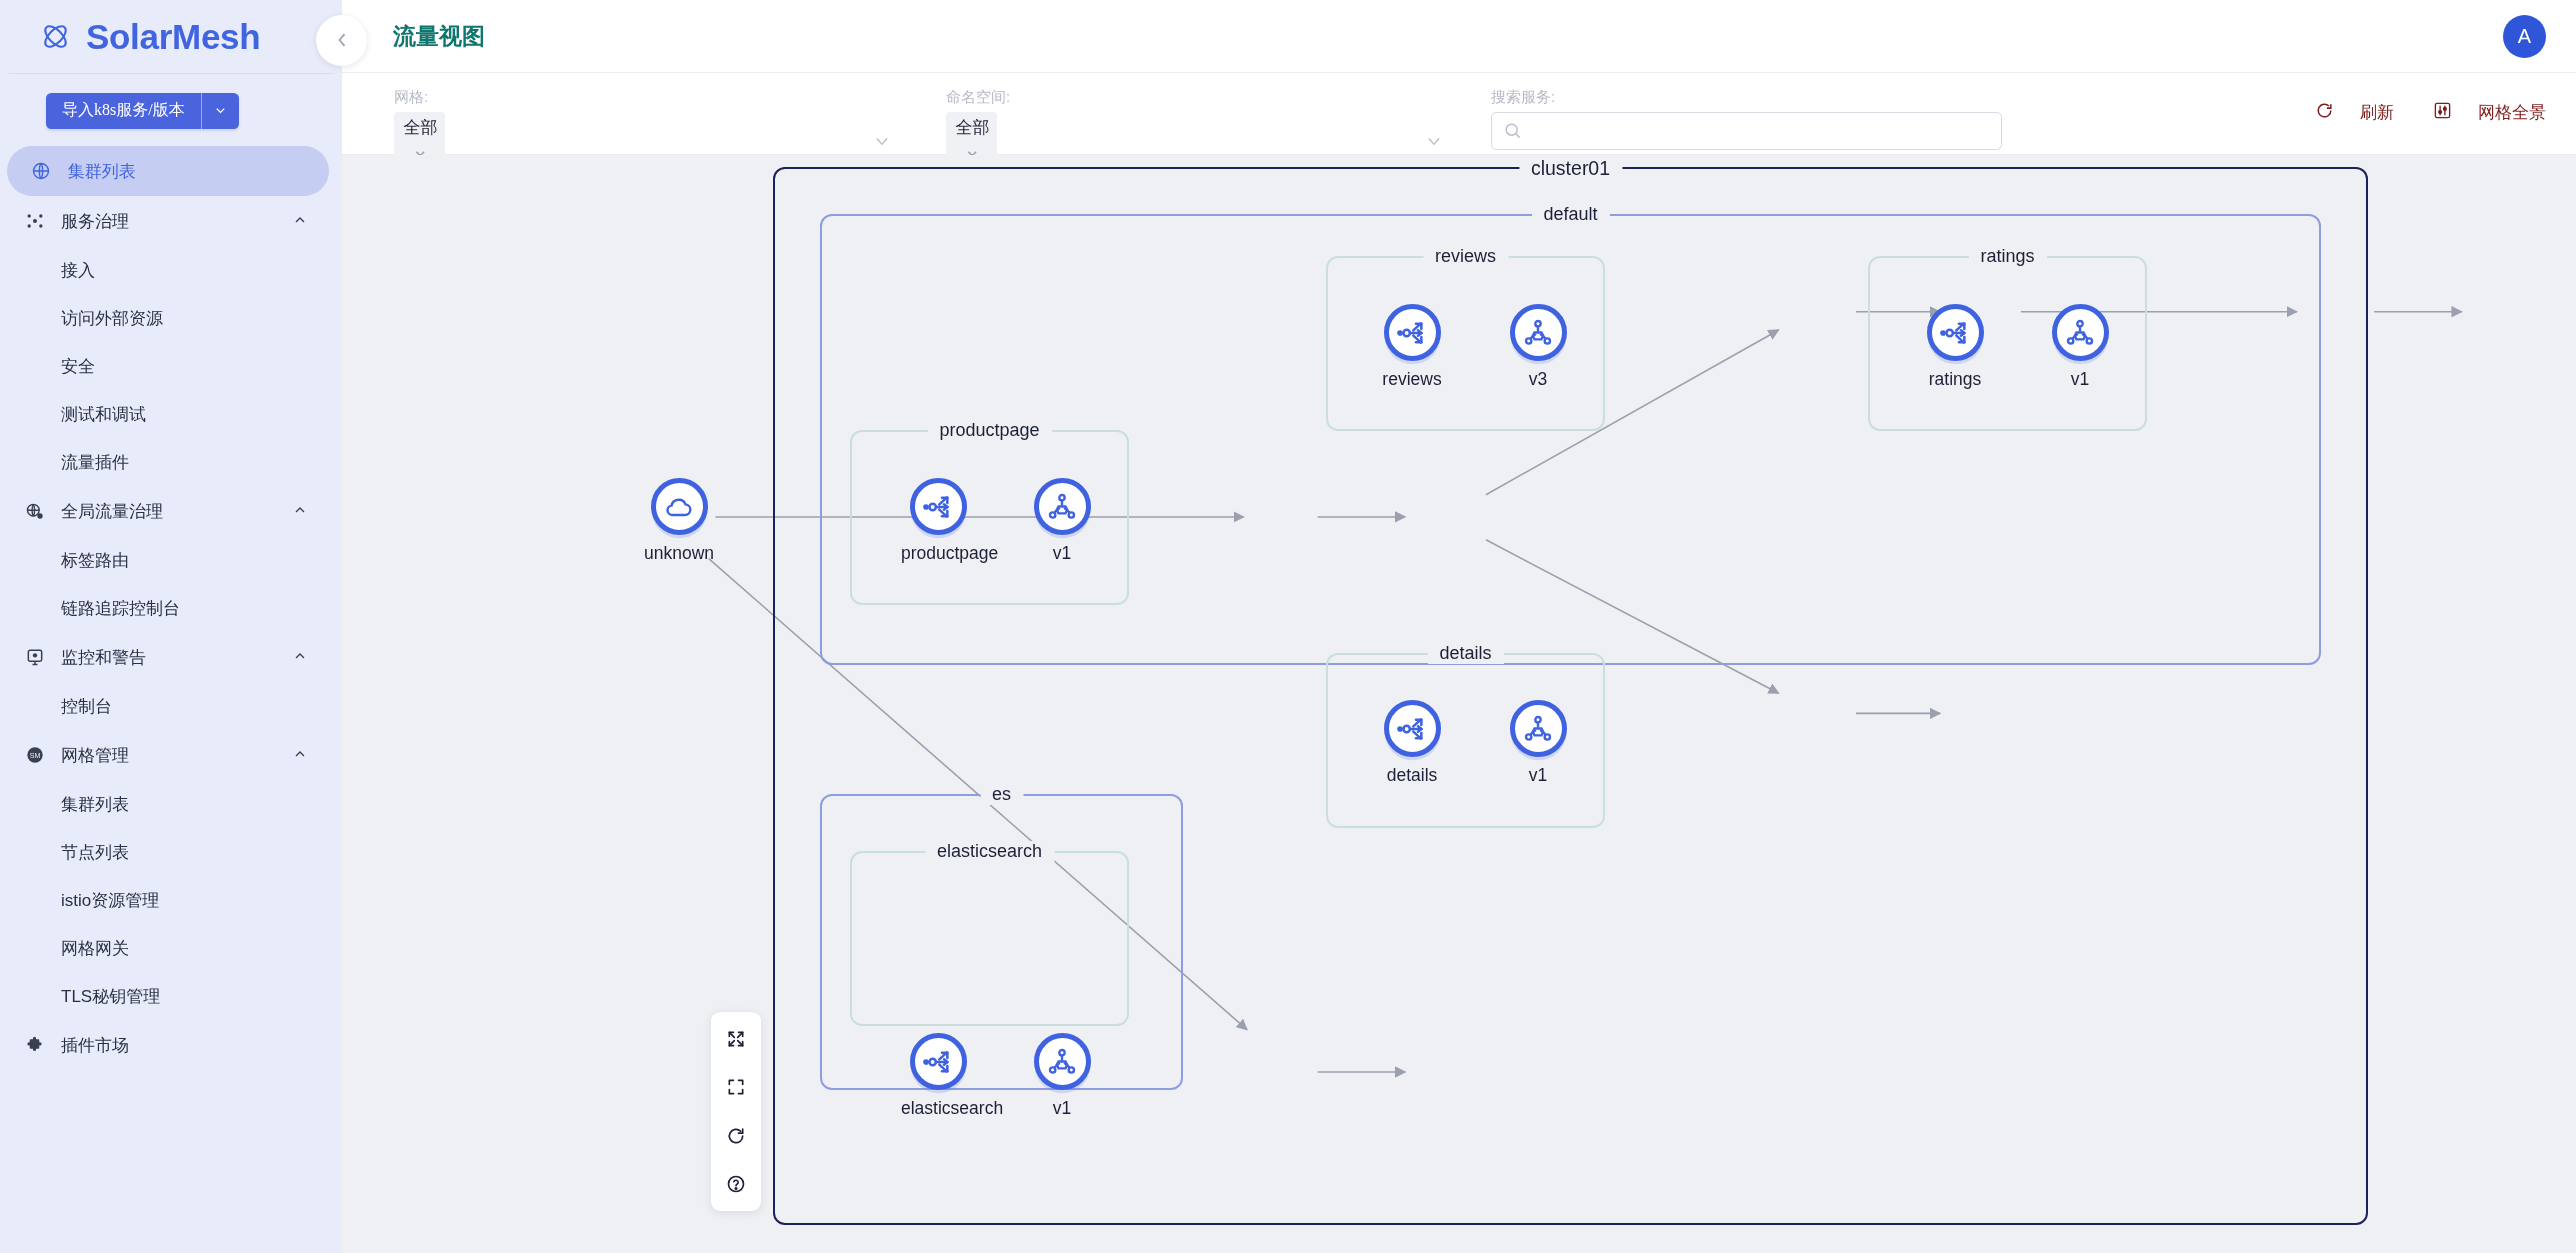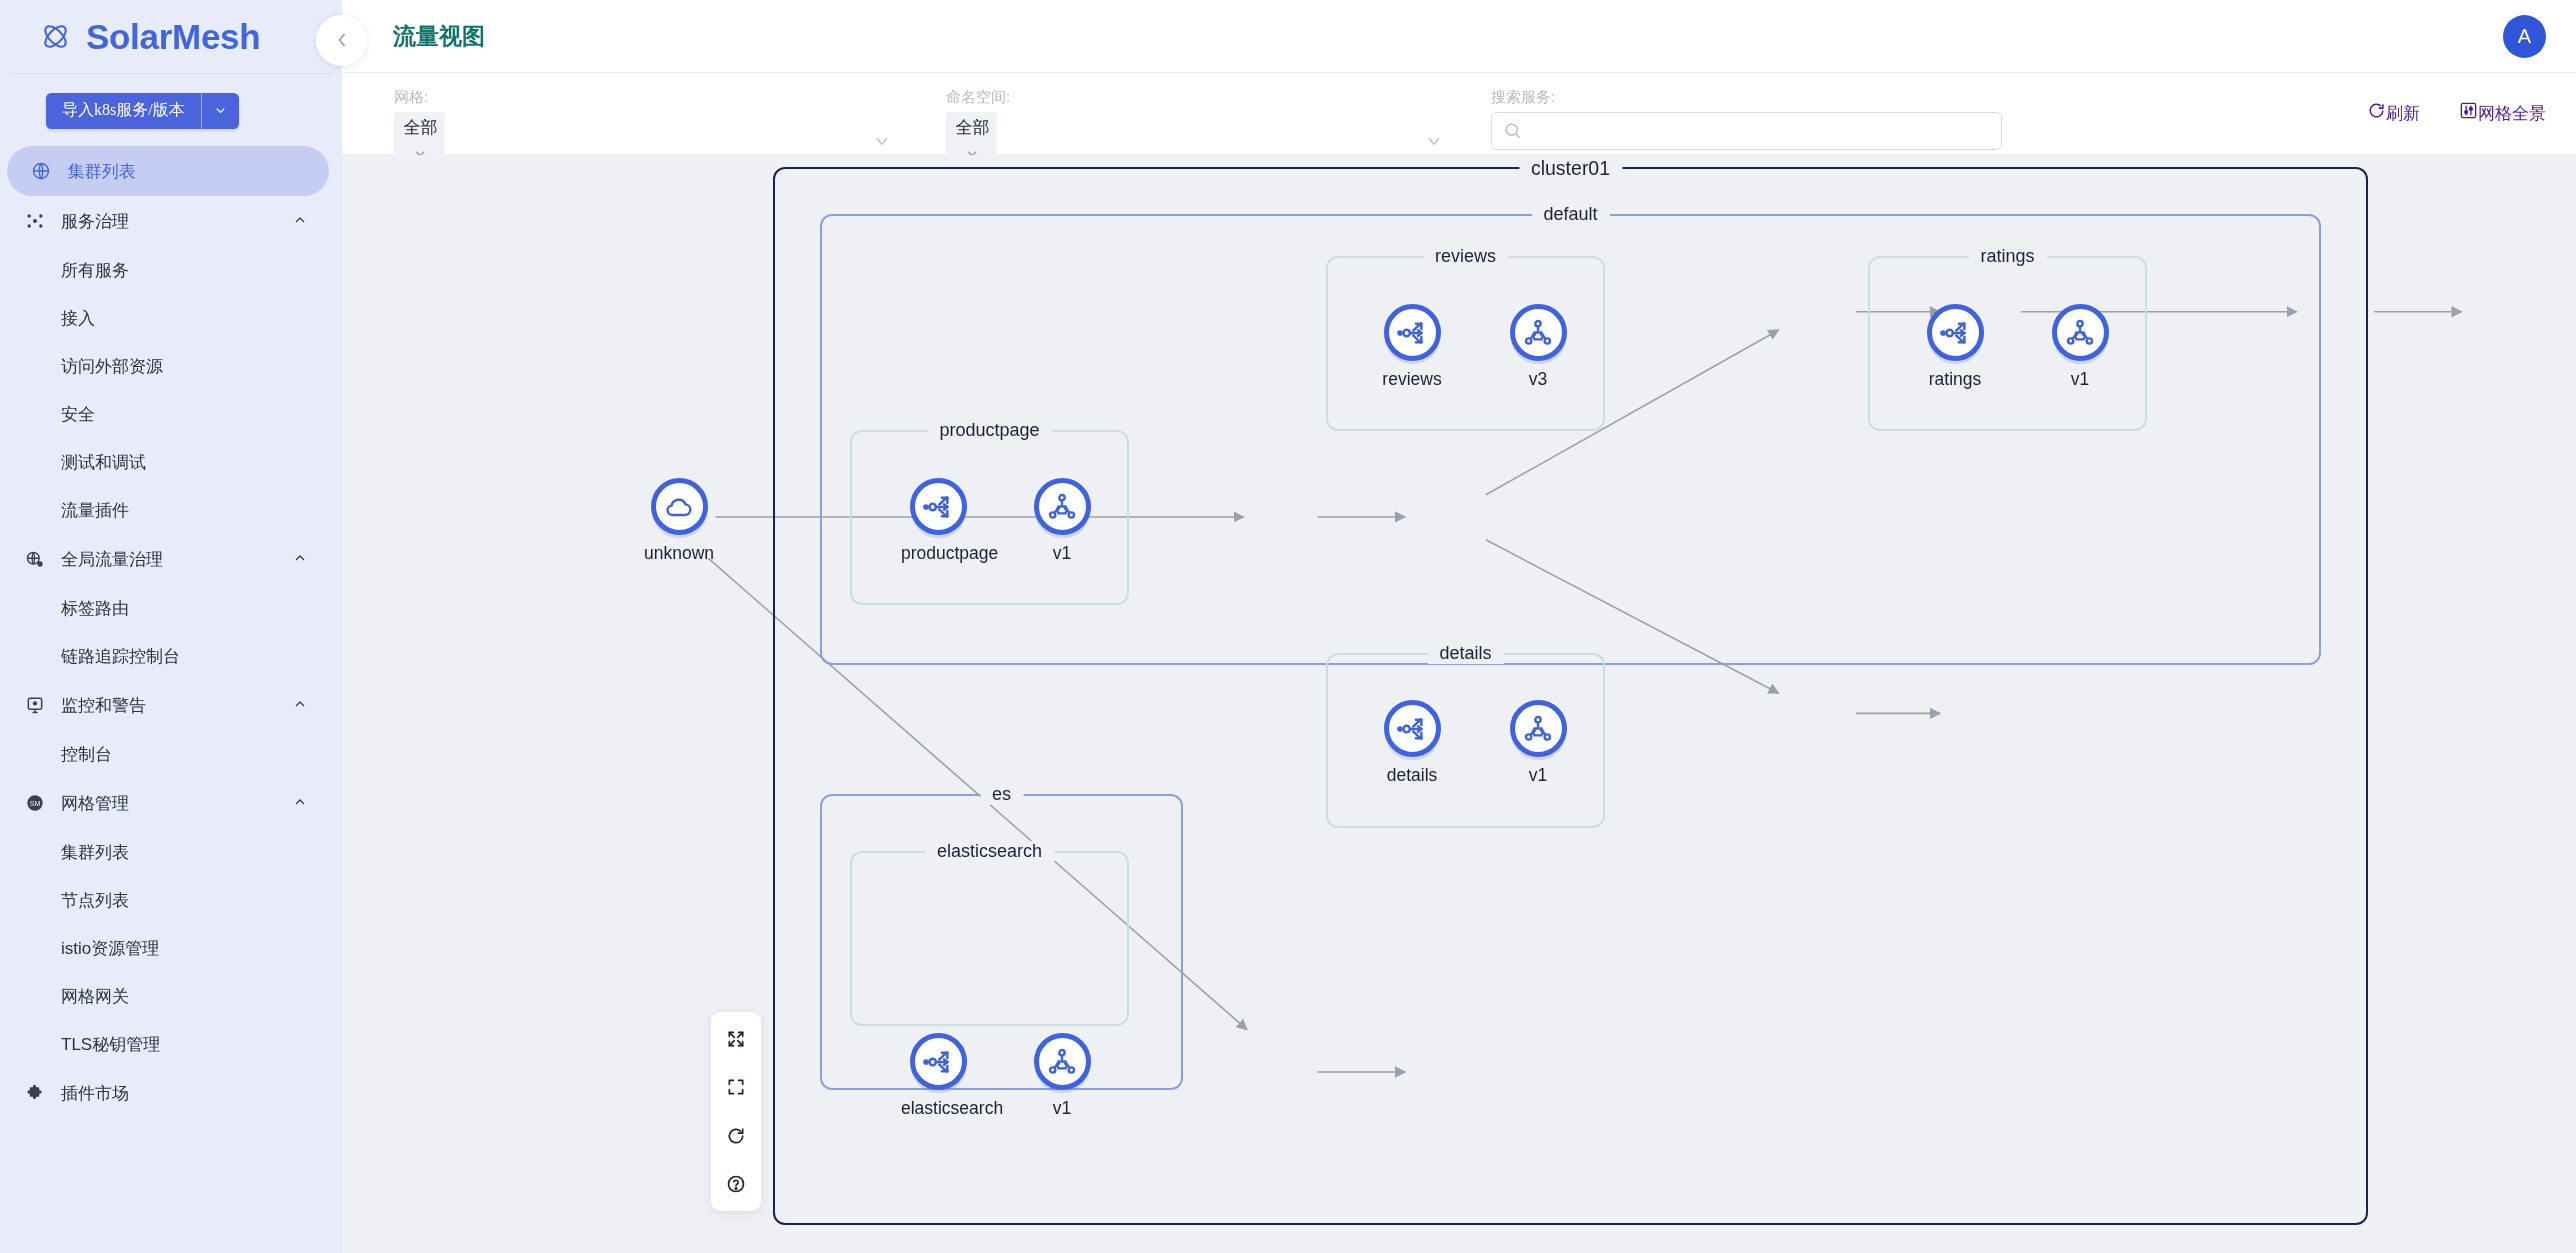--- a/index.html
+++ b/index.html
@@ -122,21 +122,21 @@
     background:#fff;
   }
   .search-box input {
     border:none; outline:none; font-size: 16px; margin-left: 8px;
     width: 85%; color:#2b2f45; font-family:"Liberation Sans", sans-serif;
     background: transparent;
   }
   .search-box input::placeholder { color:#c2c6d0; }
 
   .tool-actions { position:absolute; right: 30px; top: 28px; display:flex; gap:39px; }
-  .tool-btn { display:flex; align-items:center; gap:0; color:#4c1d95; font-size:17px; cursor:pointer; }
+  .tool-btn { display:flex; gap:26px; color:#7f1d1d; font-size:17px; cursor:pointer; }
 
   
   .canvas {
     position:absolute; left:0; right:0; top: 155px; bottom:0;
     background: #eef0f4; overflow:hidden;
   }
   .graph-svg { position:absolute; inset:0; width:100%; height:100%; }
 
   .grp {
     position:absolute; border-radius: 12px;
@@ -229,21 +229,20 @@
               <circle cx="12" cy="12" r="2.4"></circle>
             </svg>
         </span>
         <span class="nav-label">服务治理</span>
         <span class="nav-caret">
           <svg width="16" height="16" viewBox="0 0 24 24" fill="none" stroke="currentColor" stroke-width="2">
               <polyline points="6 15 12 9 18 15"></polyline>
             </svg>
         </span>
       </div>
-      <div class="nav-sub">所有服务</div>
       <div class="nav-sub">接入</div>
       <div class="nav-sub">访问外部资源</div>
       <div class="nav-sub">安全</div>
       <div class="nav-sub">测试和调试</div>
       <div class="nav-sub">流量插件</div>
 
       <div class="nav-item">
         <span class="nav-ico">
           <svg width="20" height="20" viewBox="0 0 24 24" fill="none" stroke="currentColor" stroke-width="1.7">
               <circle cx="10" cy="11" r="7"></circle>

